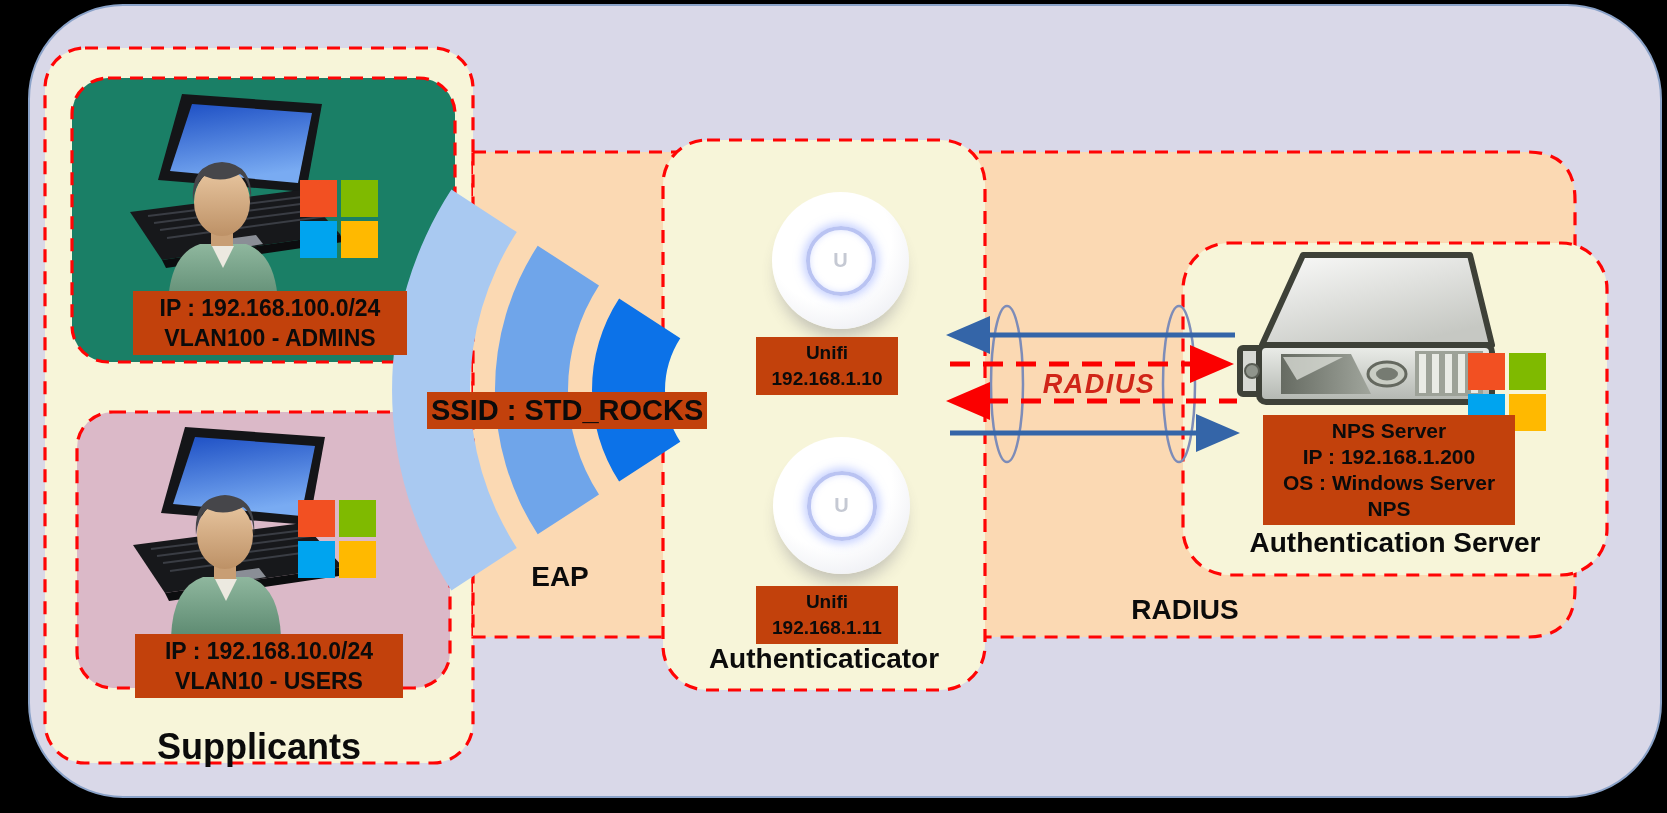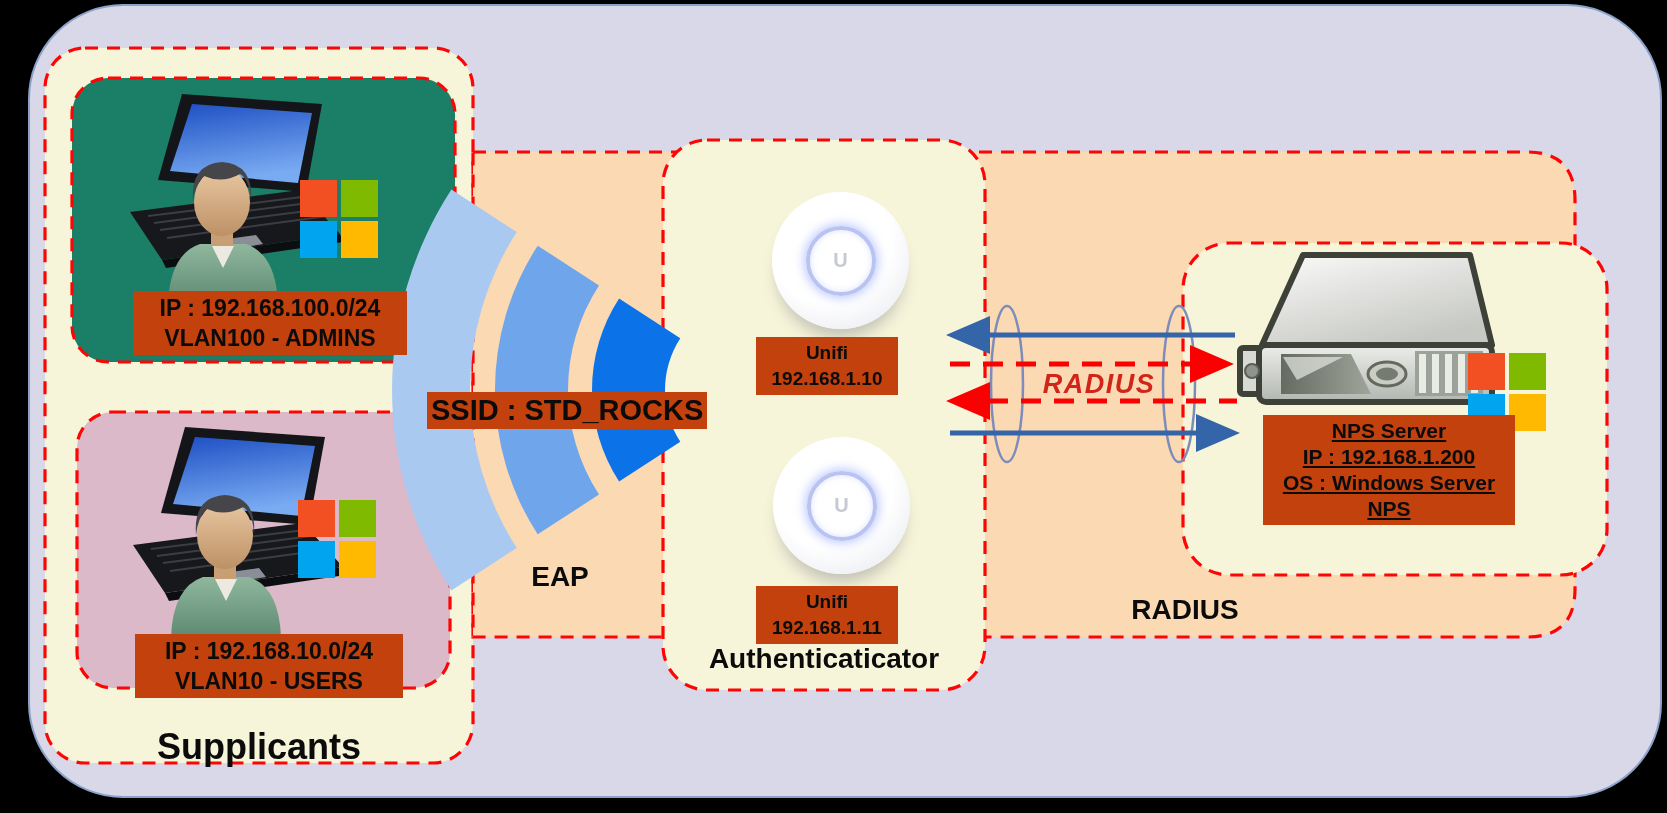--- a/index.html
+++ b/index.html
@@ -26,21 +26,21 @@
   #lbl-users{left:135px;top:634px;width:268px;font-size:23px;line-height:30px;padding:2px 0;}
   #lbl-supplicants{left:45px;top:726px;width:428px;font-size:36px;}
   #lbl-ssid{left:427px;top:392px;font-size:29px;padding:2px 4px;white-space:nowrap;}
   #lbl-eap{left:498px;top:561px;width:124px;font-size:28px;}
   #lbl-unifi1{left:756px;top:337px;width:142px;font-size:19px;line-height:26px;padding:3px 0;}
   #lbl-unifi2{left:756px;top:586px;width:142px;font-size:19px;line-height:26px;padding:3px 0;}
   #lbl-authenticator{left:663px;top:643px;width:322px;font-size:28px;}
   #lbl-radius-flow{left:1034px;top:369px;width:130px;font-size:27px;font-style:italic;
                    color:#d02518;letter-spacing:1.5px;font-weight:bold;}
   #lbl-radius-zone{left:1085px;top:594px;width:200px;font-size:28px;}
-  #lbl-nps{left:1263px;top:415px;width:252px;font-size:21px;line-height:26px;padding:3px 0;text-decoration:underline;}
+  #lbl-nps{left:1263px;top:415px;width:252px;font-size:21px;line-height:26px;padding:3px 0;}
   #lbl-authserver{left:1183px;top:527px;width:424px;font-size:28px;}
 </style>
 </head>
 <body>
 
 <div class="canvas">
   <div class="board"></div>
 
   <svg class="layer" width="1667" height="813" viewBox="0 0 1667 813">
     <defs>
@@ -217,13 +217,14 @@
 
   <div class="lbl" id="lbl-radius-flow">RADIUS</div>
   <div class="lbl" id="lbl-radius-zone">RADIUS</div>
 
   <div class="lbl whitebox" id="lbl-nps">
     <div>NPS Server</div>
     <div>IP : 192.168.1.200</div>
     <div>OS : Windows Server</div>
     <div>NPS</div>
   </div>
+  <div class="lbl" id="lbl-authserver">Authentication Server</div>
 </div>
 
 </body></html>

